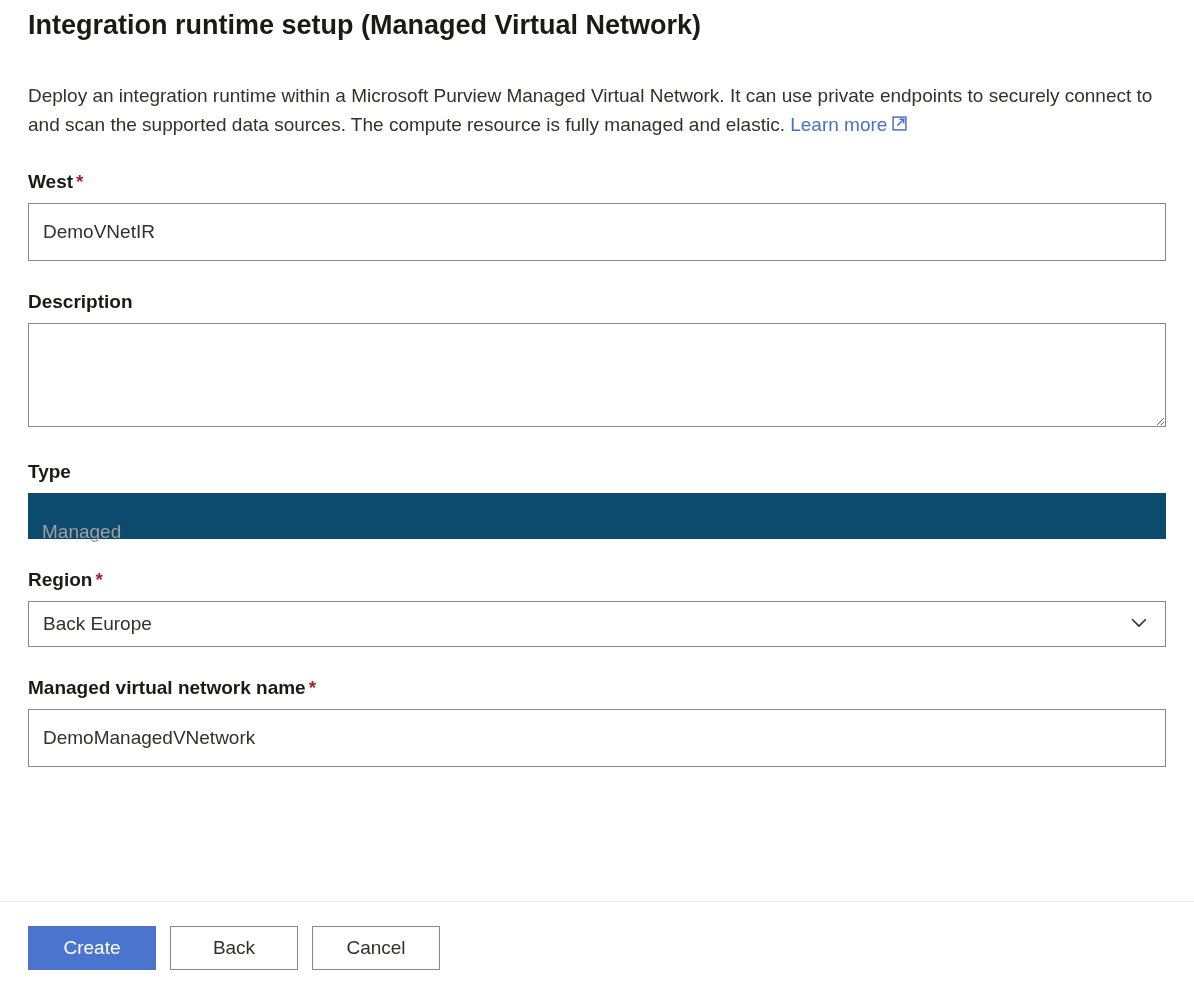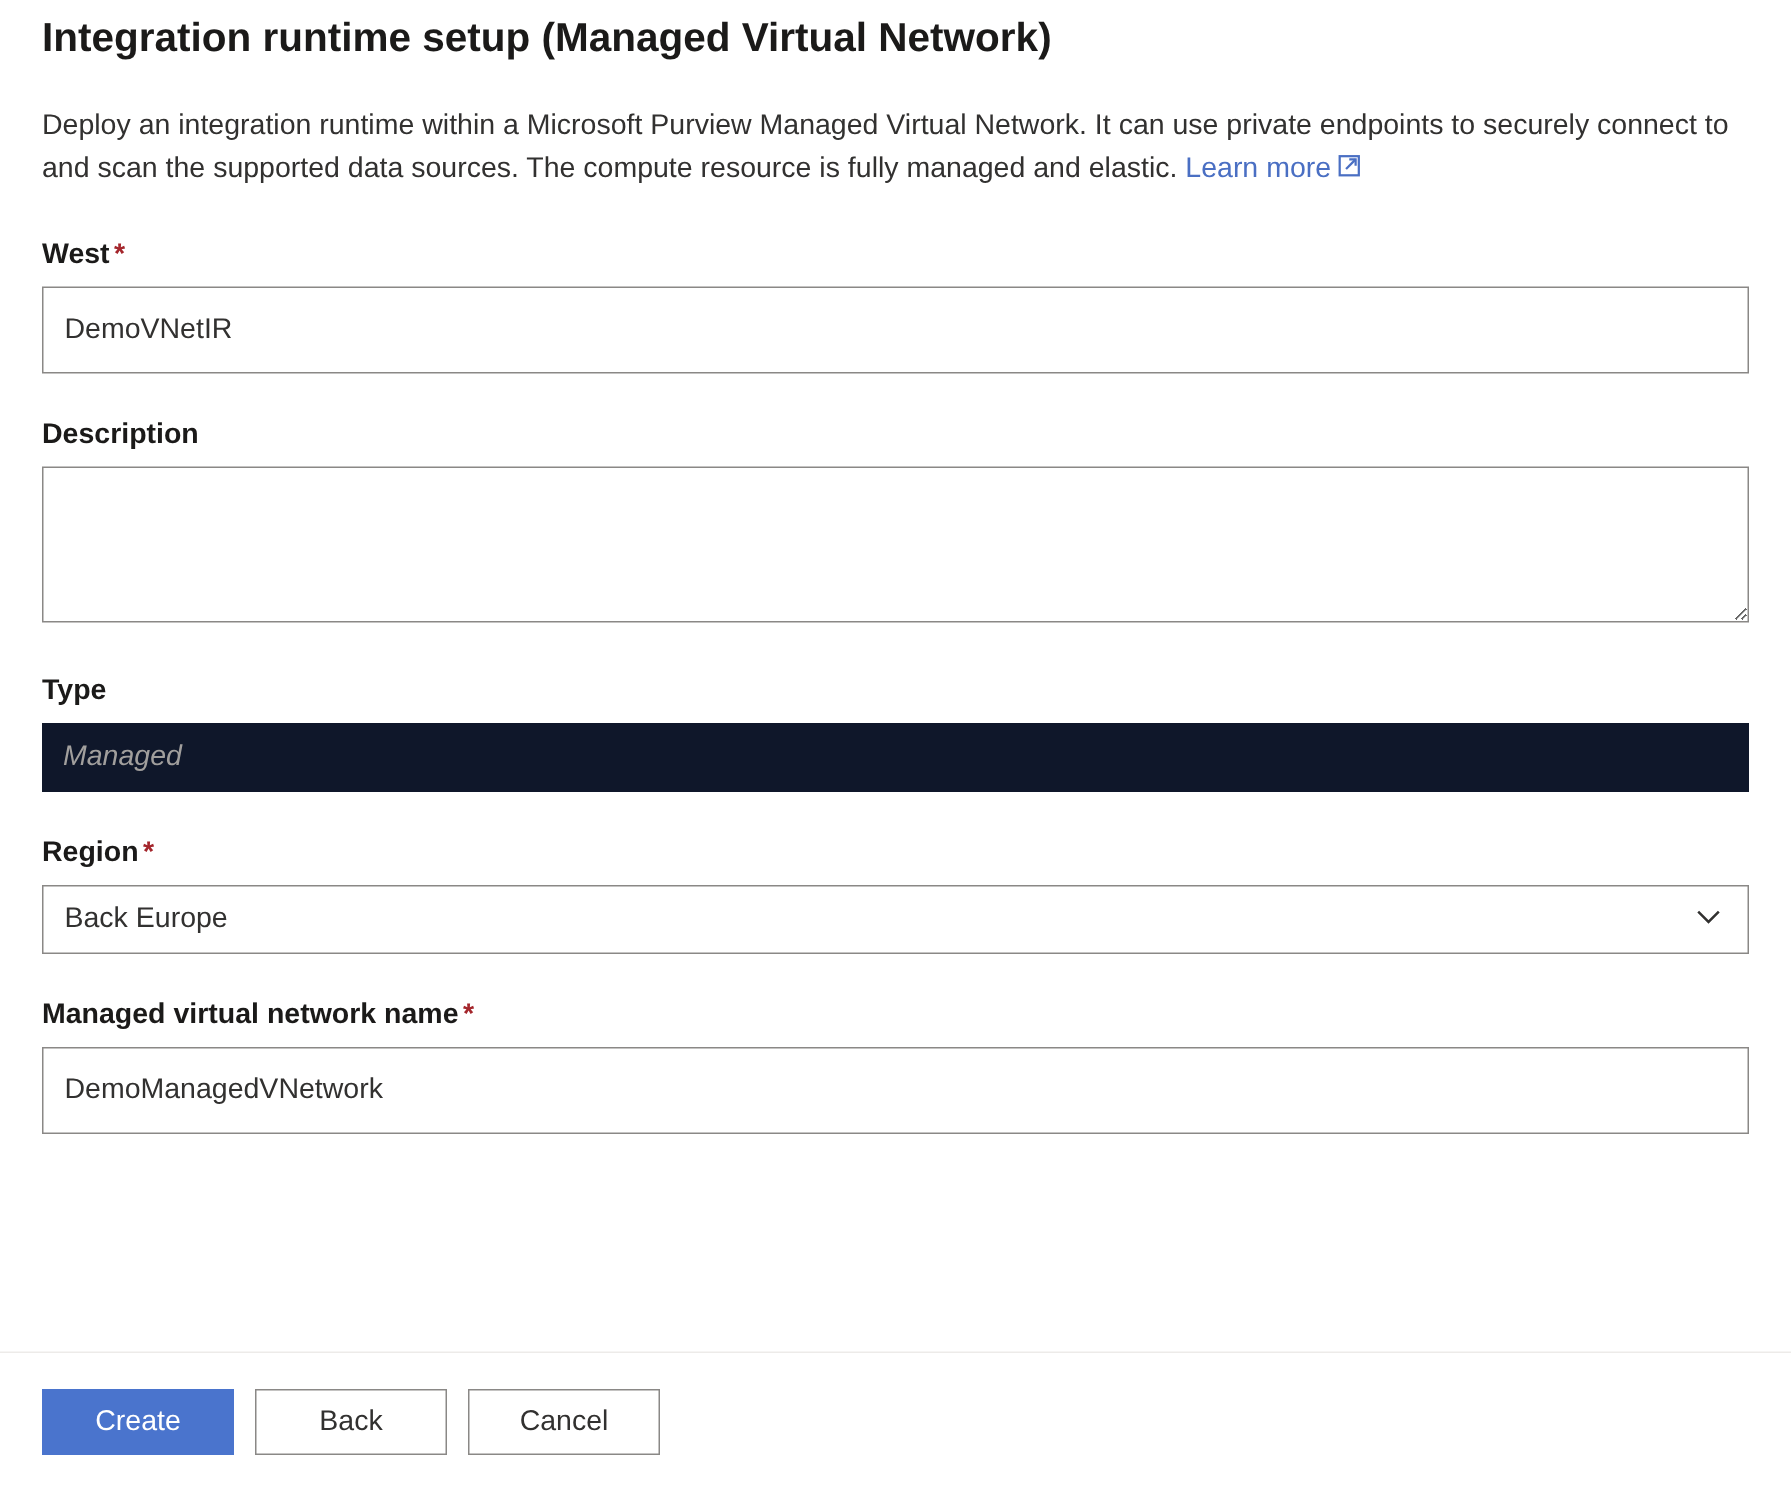--- a/index.html
+++ b/index.html
@@ -13,21 +13,21 @@
       color: #323130;
       width: 1194px;
       height: 994px;
       padding: 10px 28px 0 28px;
       position: relative;
     }
     h1 {
       font-size: 27px;
       font-weight: 600;
       color: #1b1a19;
-      margin-bottom: 28px;
+      margin-bottom: 40px;
     }
     .description {
       font-size: 19px;
       line-height: 1.55;
       color: #323130;
       margin-bottom: 30px;
     }
     .learn-more {
       color: #4a6fc3;
       text-decoration: none;
@@ -72,26 +72,25 @@
       color: #323130;
       background: #ffffff;
       border: 1px solid #8a8886;
       outline: none;
       resize: both;
     }
     .readonly-field {
       width: 100%;
       height: 46px;
       line-height: 46px;
-      padding: 0 14px;
+      padding: 16px 14px;
       font-size: 19px;
       color: #a19f9d;
-      background: #0f172a;
+      background: #0c4a6e;
       border: none;
-      font-style: italic;
     }
     .select-wrapper {
       position: relative;
       width: 100%;
     }
     .select-display {
       width: 100%;
       height: 46px;
       line-height: 44px;
       padding: 0 14px;

